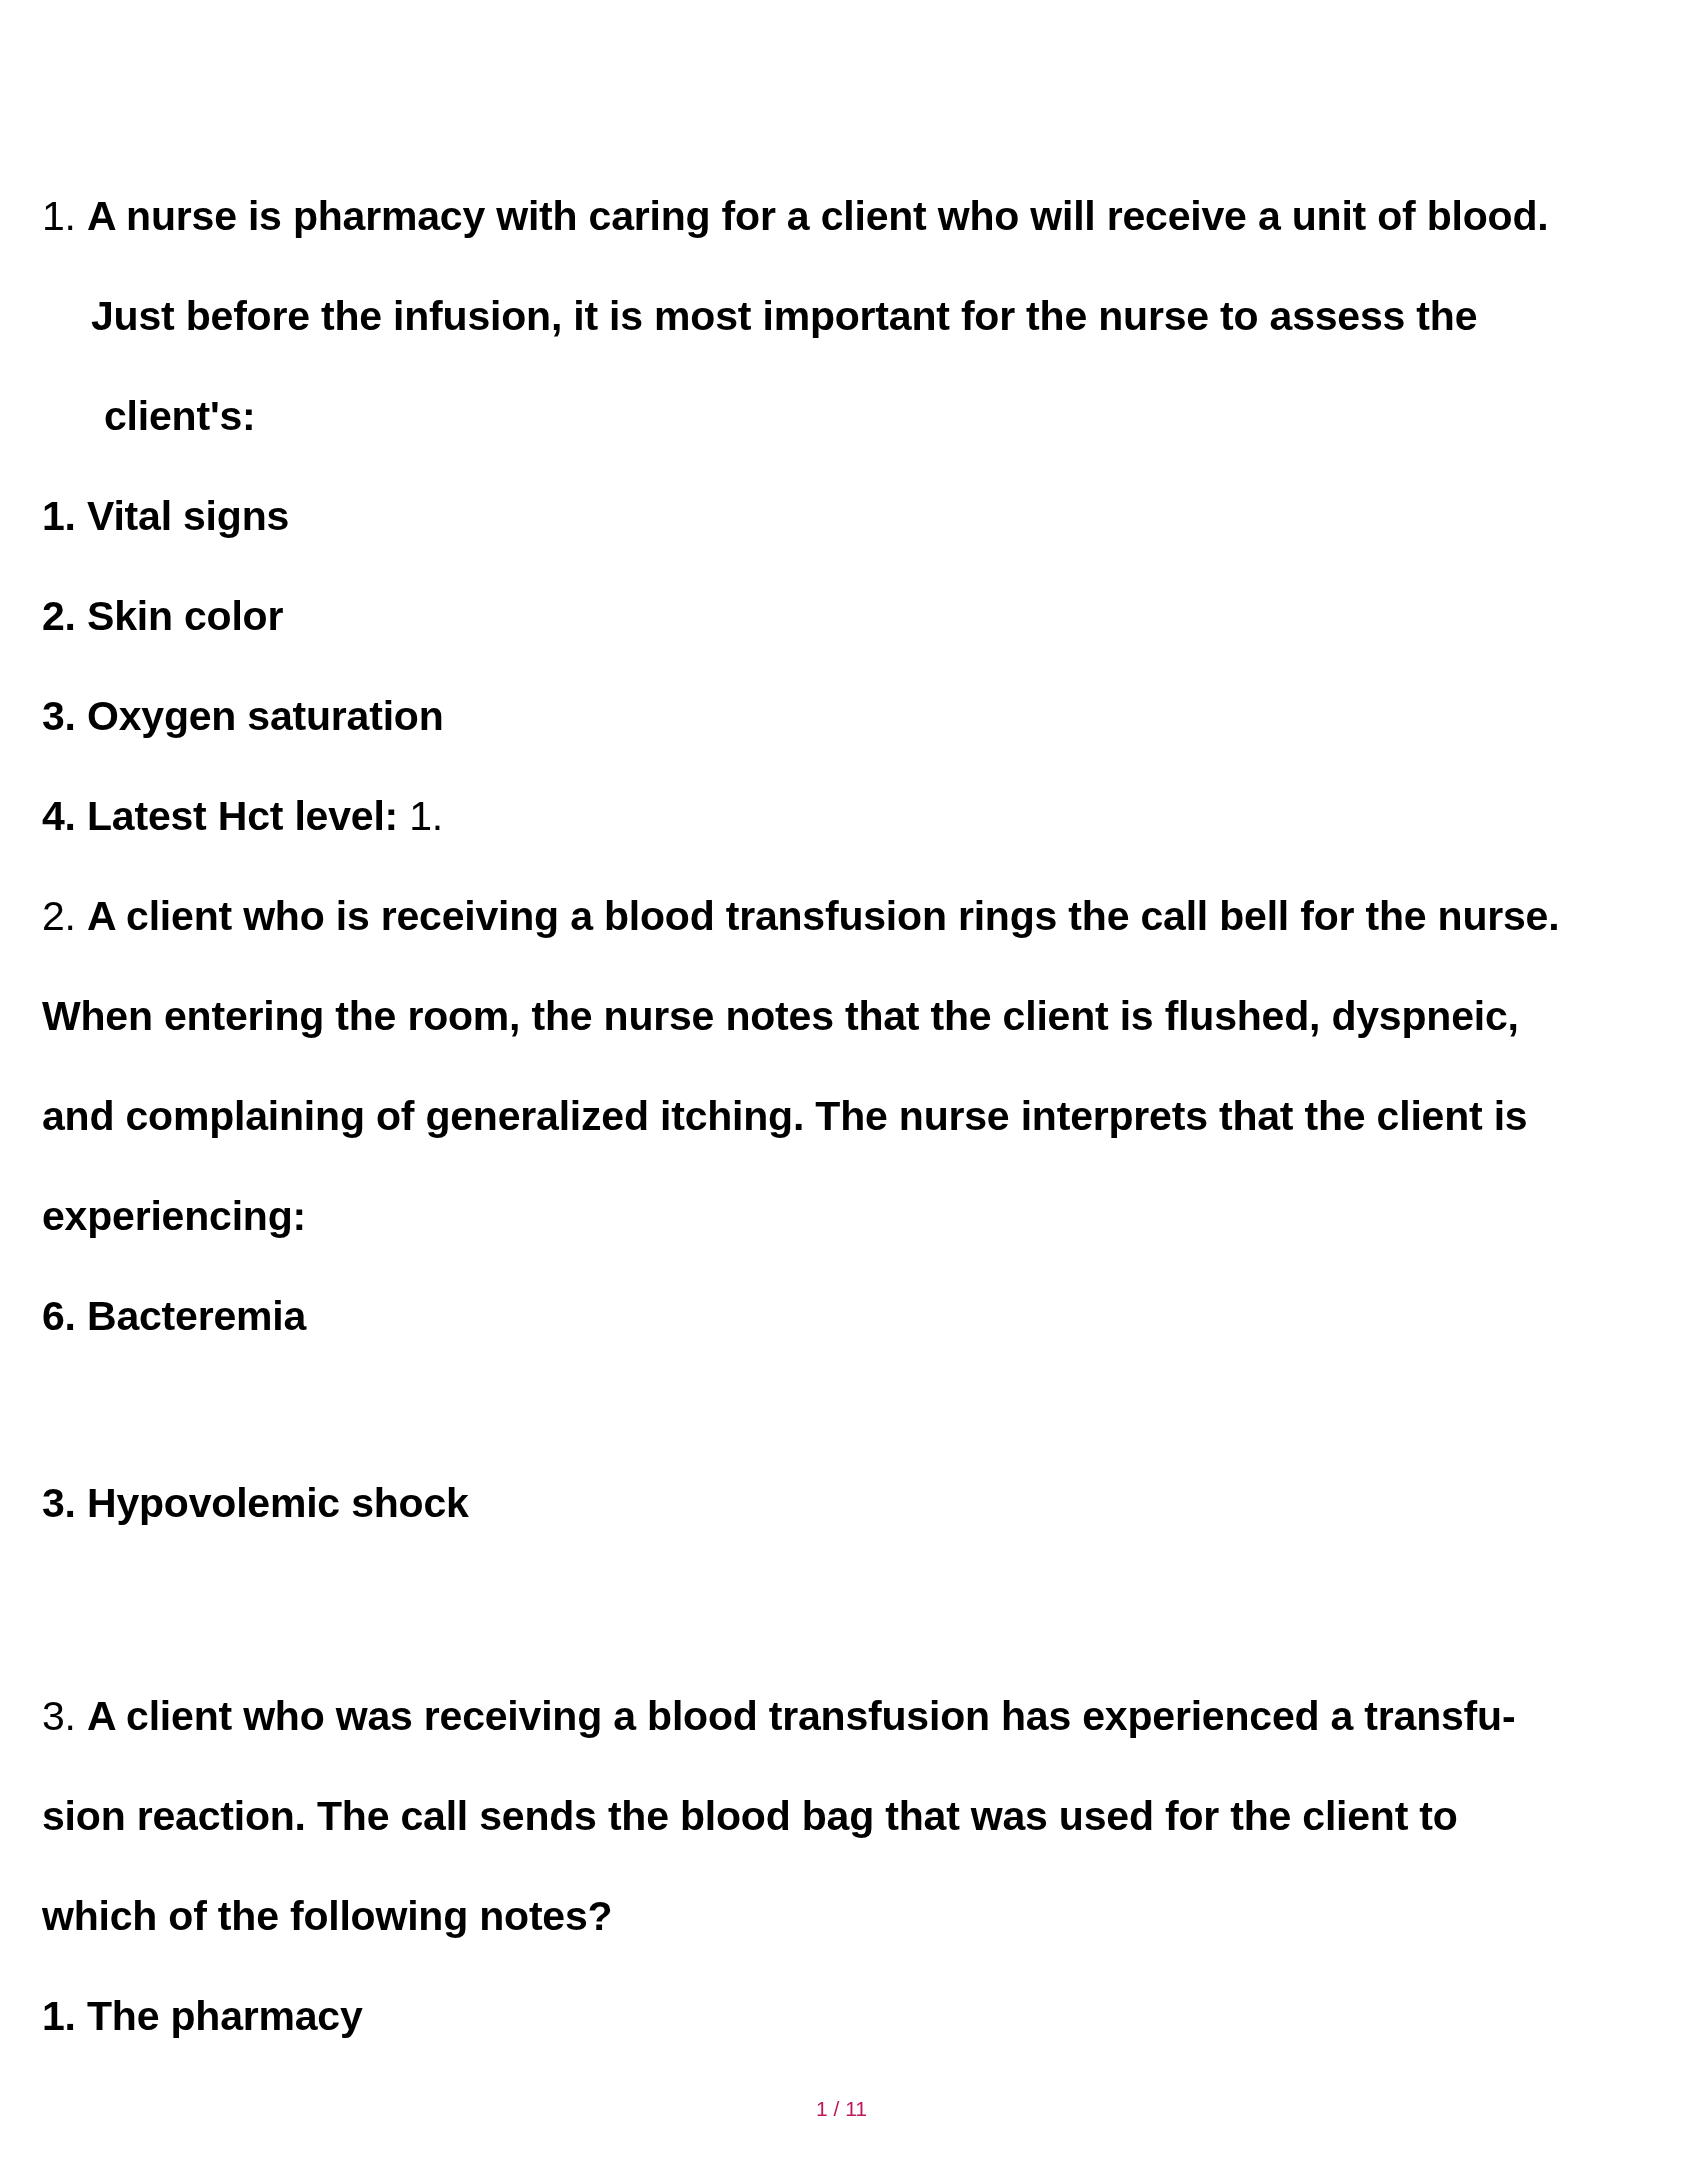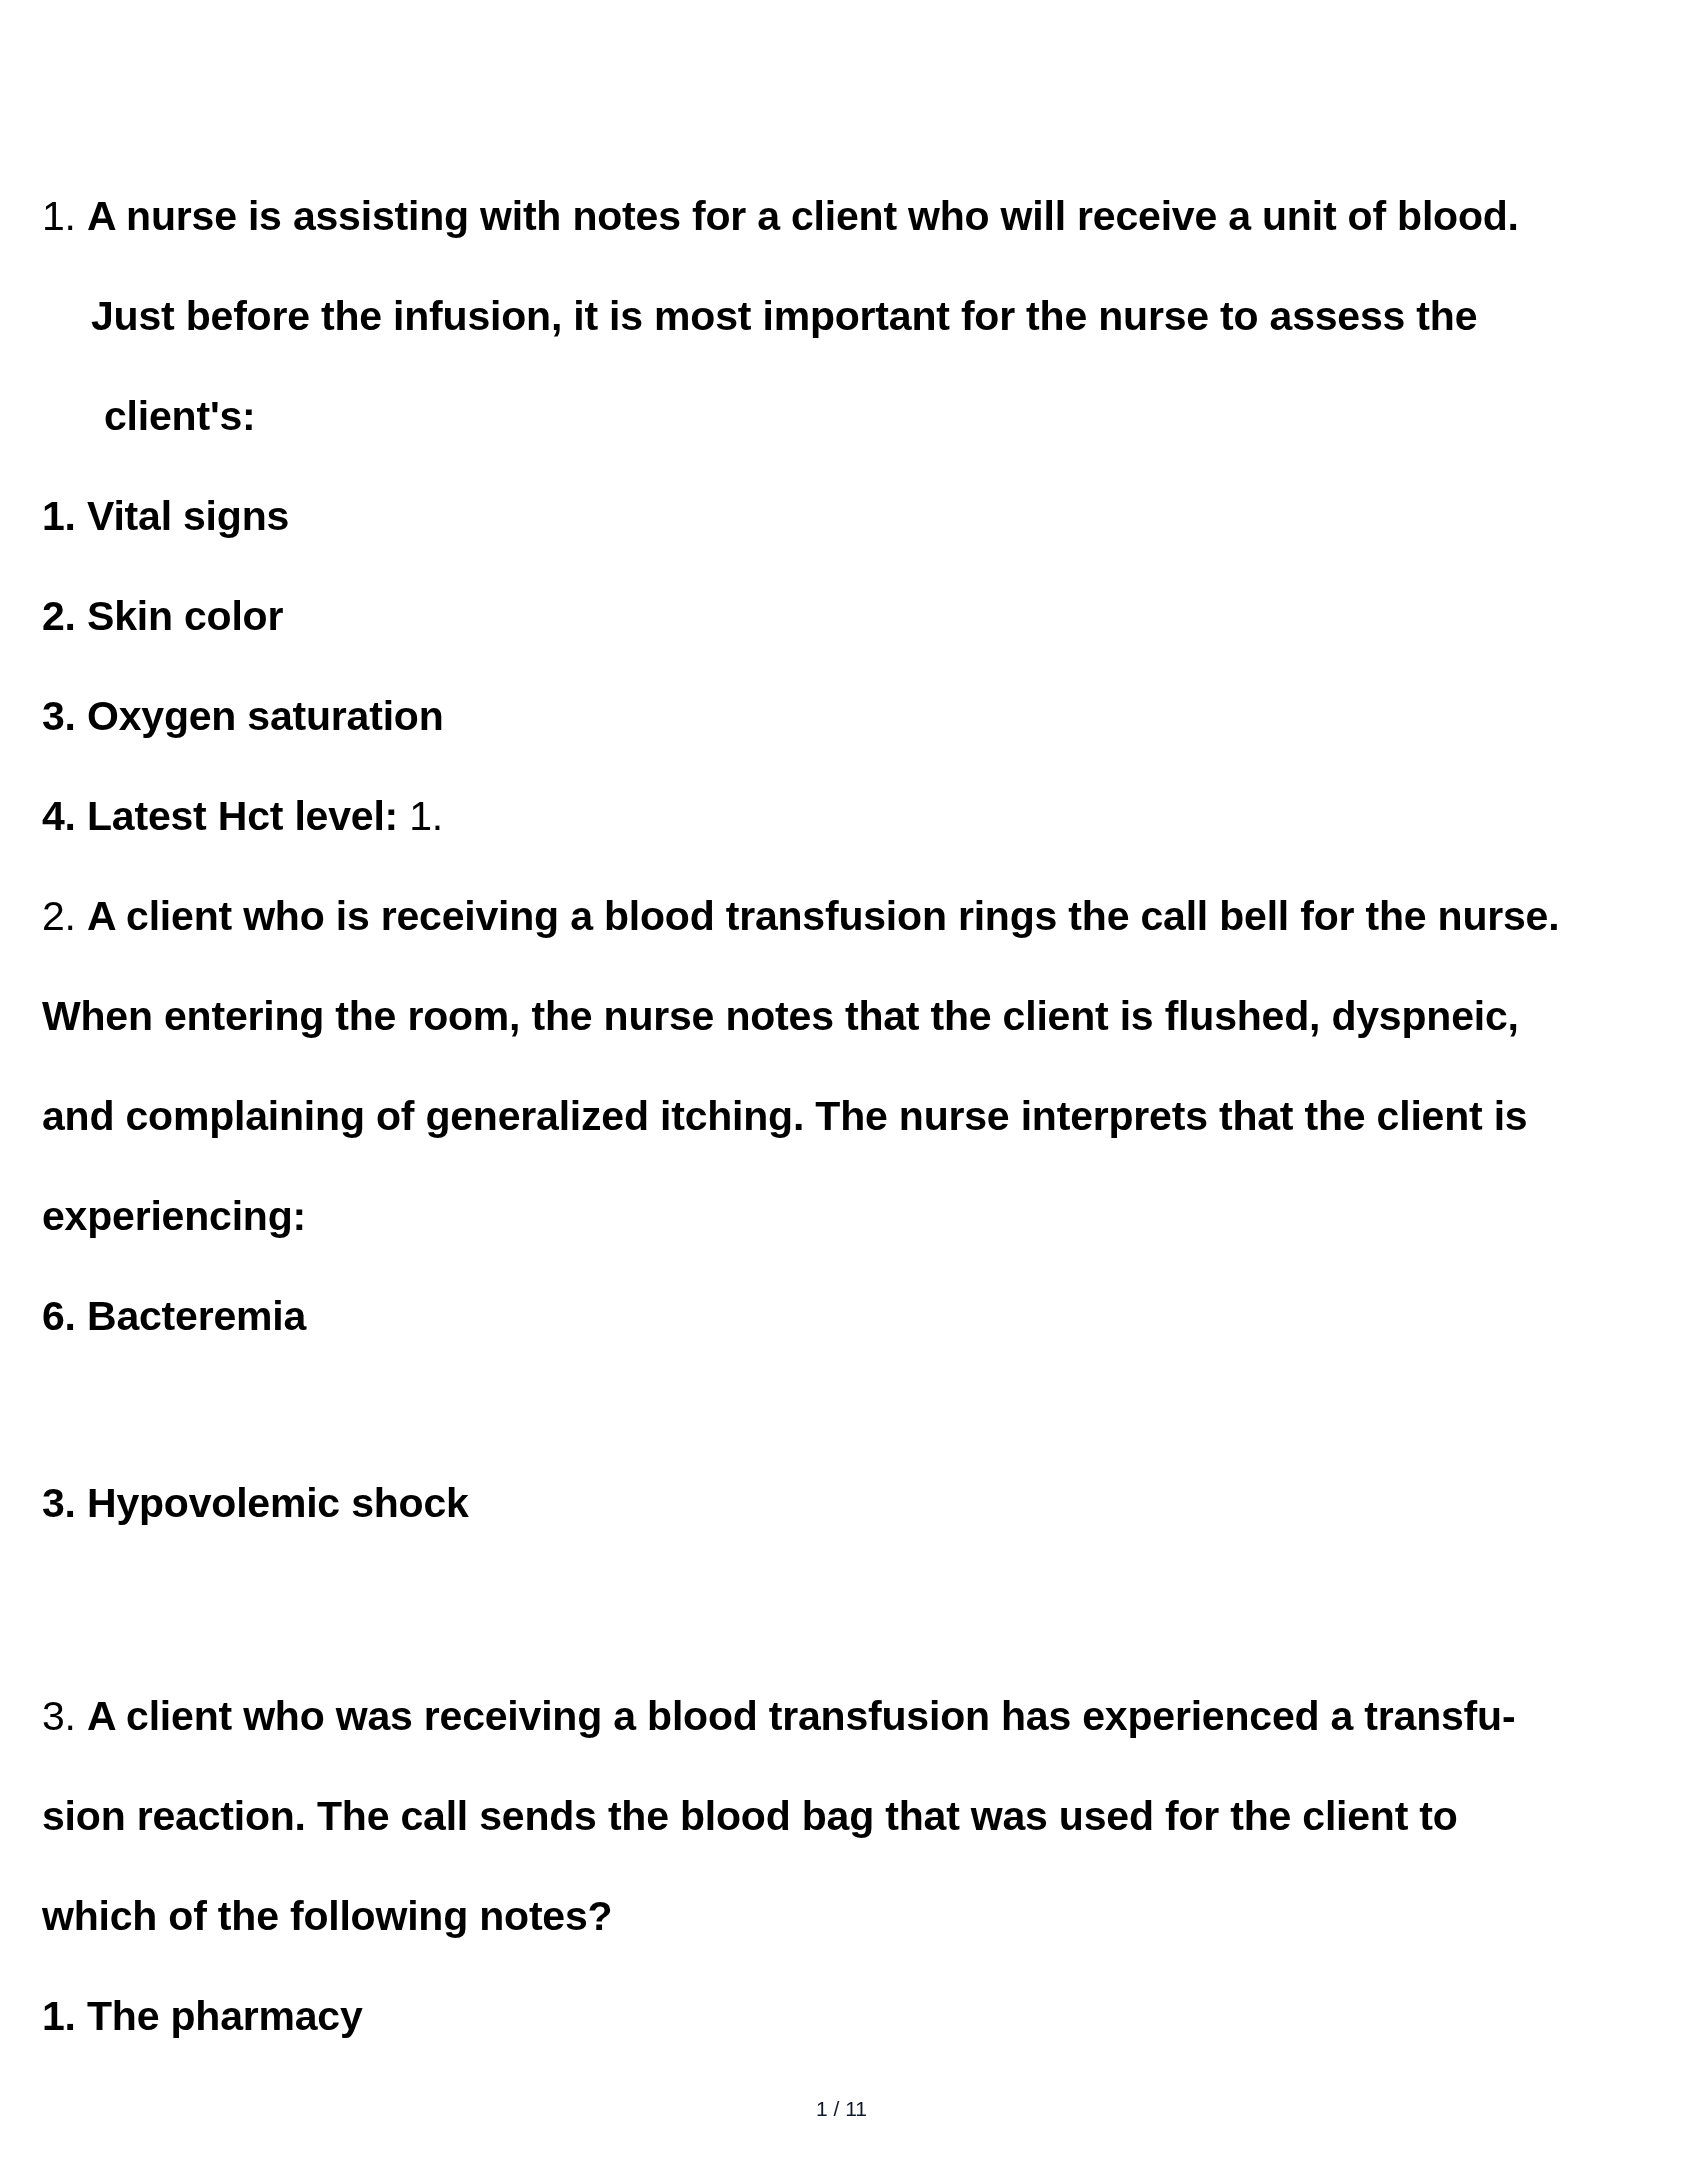--- a/index.html
+++ b/index.html
@@ -33,32 +33,32 @@
     .b { font-weight: bold; }
     .n { font-weight: normal; }
     .indent { left: 91px; }
     .footer {
       position: absolute;
       top: 2097px;
       left: 0;
       width: 1683px;
       text-align: center;
       font-size: 21px;
-      color: #0f172a;
+      color: #be185d;
       font-family: "Liberation Sans", sans-serif;
     }
   </style>
 </head>
 <body>
 
 <div class="page">
 
   <div class="line" style="top:191px;">
     <span class="n">1.</span>
-    <span class="b">A nurse is assisting with notes for a client who will receive a unit of blood.</span>
+    <span class="b">A nurse is pharmacy with caring for a client who will receive a unit of blood.</span>
   </div>
   <div class="line indent b" style="top:291px;">Just before the infusion, it is most important for the nurse to assess the</div>
   <div class="line indent b" style="top:391px;margin-left:13px;">client's:</div>
 
   <div class="line b" style="top:491px;">1. Vital signs</div>
   <div class="line b" style="top:591px;">2. Skin color</div>
   <div class="line b" style="top:691px;">3. Oxygen saturation</div>
   <div class="line" style="top:791px;">
     <span class="b">4. Latest Hct level:</span>
     <span class="n">1.</span>

